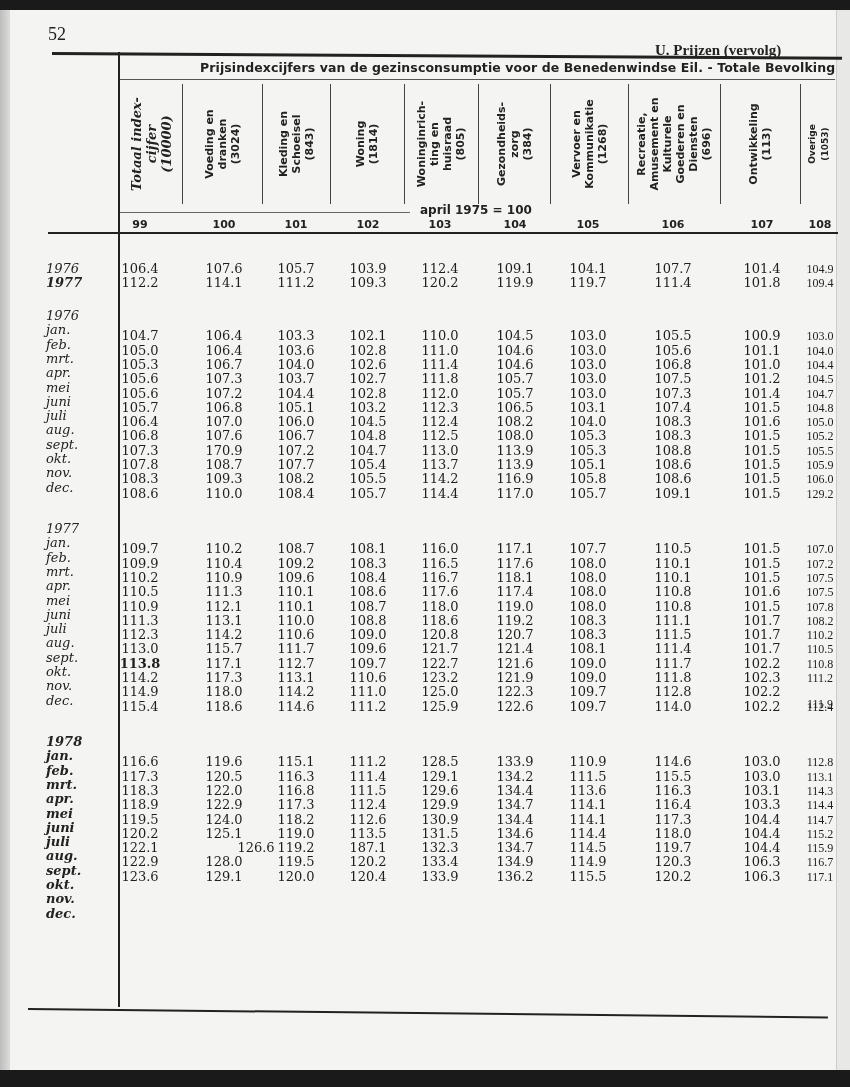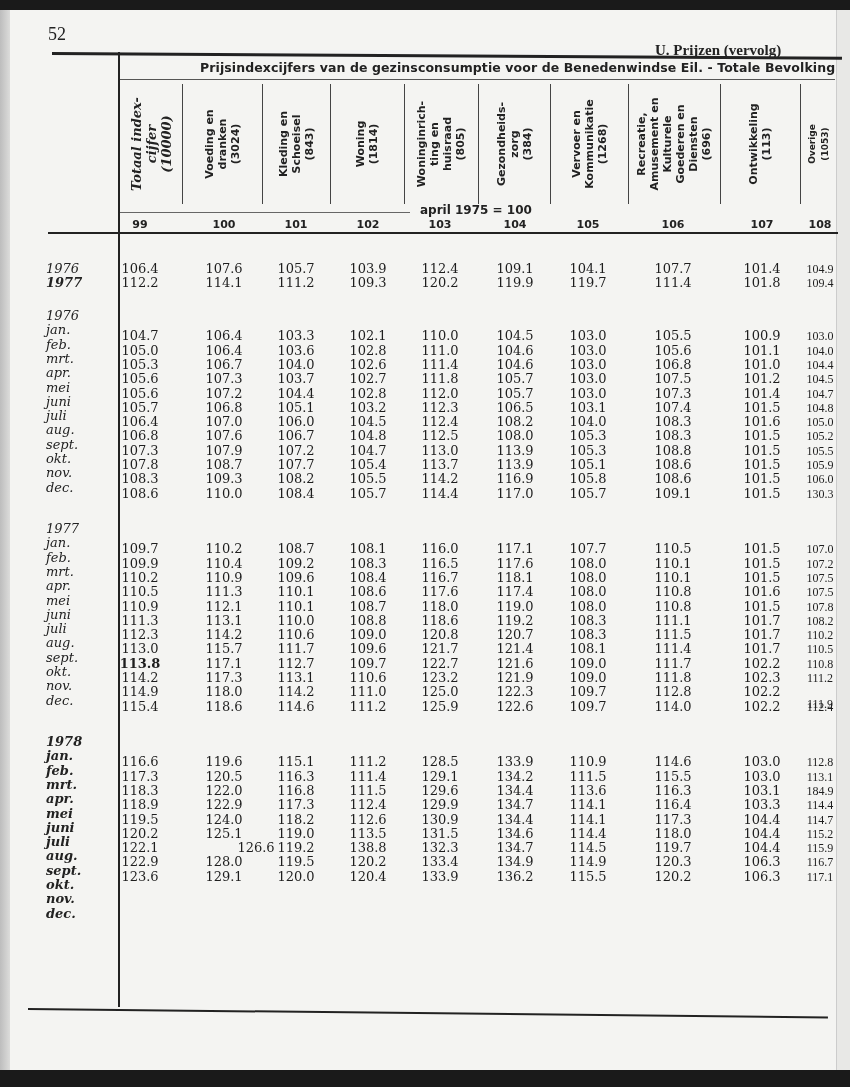--- a/index.html
+++ b/index.html
@@ -195,21 +195,21 @@
     <div class="cell" style="left: 296px; top: 429.4px;">106.7</div>
     <div class="cell" style="left: 368px; top: 429.4px;">104.8</div>
     <div class="cell" style="left: 440px; top: 429.4px;">112.5</div>
     <div class="cell" style="left: 515px; top: 429.4px;">108.0</div>
     <div class="cell" style="left: 588px; top: 429.4px;">105.3</div>
     <div class="cell" style="left: 673px; top: 429.4px;">108.3</div>
     <div class="cell" style="left: 762px; top: 429.4px;">101.5</div>
     <div class="cell small" style="left: 820px; top: 429.4px;">105.2</div>
     <div class="rowlabel" style="top: 437.7px;">sept.</div>
     <div class="cell" style="left: 140px; top: 443.7px;">107.3</div>
-    <div class="cell" style="left: 224px; top: 443.7px;">107.9</div>
+    <div class="cell" style="left: 224px; top: 443.7px;">170.9</div>
     <div class="cell" style="left: 296px; top: 443.7px;">107.2</div>
     <div class="cell" style="left: 368px; top: 443.7px;">104.7</div>
     <div class="cell" style="left: 440px; top: 443.7px;">113.0</div>
     <div class="cell" style="left: 515px; top: 443.7px;">113.9</div>
     <div class="cell" style="left: 588px; top: 443.7px;">105.3</div>
     <div class="cell" style="left: 673px; top: 443.7px;">108.8</div>
     <div class="cell" style="left: 762px; top: 443.7px;">101.5</div>
     <div class="cell small" style="left: 820px; top: 443.7px;">105.5</div>
     <div class="rowlabel" style="top: 452px;">okt.</div>
     <div class="cell" style="left: 140px; top: 458px;">107.8</div>
@@ -236,21 +236,21 @@
     <div class="rowlabel" style="top: 480.6px;">dec.</div>
     <div class="cell" style="left: 140px; top: 486.6px;">108.6</div>
     <div class="cell" style="left: 224px; top: 486.6px;">110.0</div>
     <div class="cell" style="left: 296px; top: 486.6px;">108.4</div>
     <div class="cell" style="left: 368px; top: 486.6px;">105.7</div>
     <div class="cell" style="left: 440px; top: 486.6px;">114.4</div>
     <div class="cell" style="left: 515px; top: 486.6px;">117.0</div>
     <div class="cell" style="left: 588px; top: 486.6px;">105.7</div>
     <div class="cell" style="left: 673px; top: 486.6px;">109.1</div>
     <div class="cell" style="left: 762px; top: 486.6px;">101.5</div>
-    <div class="cell small" style="left: 820px; top: 486.6px;">130.3</div>
+    <div class="cell small" style="left: 820px; top: 486.6px;">129.2</div>
     <div class="rowlabel" style="top: 522px;">1977</div>
     <div class="rowlabel" style="top: 536.3px;">jan.</div>
     <div class="cell" style="left: 140px; top: 542.3px;">109.7</div>
     <div class="cell" style="left: 224px; top: 542.3px;">110.2</div>
     <div class="cell" style="left: 296px; top: 542.3px;">108.7</div>
     <div class="cell" style="left: 368px; top: 542.3px;">108.1</div>
     <div class="cell" style="left: 440px; top: 542.3px;">116.0</div>
     <div class="cell" style="left: 515px; top: 542.3px;">117.1</div>
     <div class="cell" style="left: 588px; top: 542.3px;">107.7</div>
     <div class="cell" style="left: 673px; top: 542.3px;">110.5</div>
@@ -403,21 +403,21 @@
     <div class="rowlabel bold" style="top: 777.9px;">mrt.</div>
     <div class="cell" style="left: 140px; top: 783.9px;">118.3</div>
     <div class="cell" style="left: 224px; top: 783.9px;">122.0</div>
     <div class="cell" style="left: 296px; top: 783.9px;">116.8</div>
     <div class="cell" style="left: 368px; top: 783.9px;">111.5</div>
     <div class="cell" style="left: 440px; top: 783.9px;">129.6</div>
     <div class="cell" style="left: 515px; top: 783.9px;">134.4</div>
     <div class="cell" style="left: 588px; top: 783.9px;">113.6</div>
     <div class="cell" style="left: 673px; top: 783.9px;">116.3</div>
     <div class="cell" style="left: 762px; top: 783.9px;">103.1</div>
-    <div class="cell small" style="left: 820px; top: 783.9px;">184.9</div>
+    <div class="cell small" style="left: 820px; top: 783.9px;">114.3</div>
     <div class="rowlabel bold" style="top: 792.2px;">apr.</div>
     <div class="cell" style="left: 140px; top: 798.2px;">118.9</div>
     <div class="cell" style="left: 224px; top: 798.2px;">122.9</div>
     <div class="cell" style="left: 296px; top: 798.2px;">117.3</div>
     <div class="cell" style="left: 368px; top: 798.2px;">112.4</div>
     <div class="cell" style="left: 440px; top: 798.2px;">129.9</div>
     <div class="cell" style="left: 515px; top: 798.2px;">134.7</div>
     <div class="cell" style="left: 588px; top: 798.2px;">114.1</div>
     <div class="cell" style="left: 673px; top: 798.2px;">116.4</div>
     <div class="cell" style="left: 762px; top: 798.2px;">103.3</div>
@@ -441,21 +441,21 @@
     <div class="cell" style="left: 440px; top: 826.8px;">131.5</div>
     <div class="cell" style="left: 515px; top: 826.8px;">134.6</div>
     <div class="cell" style="left: 588px; top: 826.8px;">114.4</div>
     <div class="cell" style="left: 673px; top: 826.8px;">118.0</div>
     <div class="cell" style="left: 762px; top: 826.8px;">104.4</div>
     <div class="cell small" style="left: 820px; top: 826.8px;">115.2</div>
     <div class="rowlabel bold" style="top: 835.1px;">juli</div>
     <div class="cell" style="left: 140px; top: 841.1px;">122.1</div>
     <div class="cell" style="left: 224px; top: 841.1px; margin-left: 32px;">126.6</div>
     <div class="cell" style="left: 296px; top: 841.1px;">119.2</div>
-    <div class="cell" style="left: 368px; top: 841.1px;">138.8</div>
+    <div class="cell" style="left: 368px; top: 841.1px;">187.1</div>
     <div class="cell" style="left: 440px; top: 841.1px;">132.3</div>
     <div class="cell" style="left: 515px; top: 841.1px;">134.7</div>
     <div class="cell" style="left: 588px; top: 841.1px;">114.5</div>
     <div class="cell" style="left: 673px; top: 841.1px;">119.7</div>
     <div class="cell" style="left: 762px; top: 841.1px;">104.4</div>
     <div class="cell small" style="left: 820px; top: 841.1px;">115.9</div>
     <div class="rowlabel bold" style="top: 849.4px;">aug.</div>
     <div class="cell" style="left: 140px; top: 855.4px;">122.9</div>
     <div class="cell" style="left: 224px; top: 855.4px;">128.0</div>
     <div class="cell" style="left: 296px; top: 855.4px;">119.5</div>

